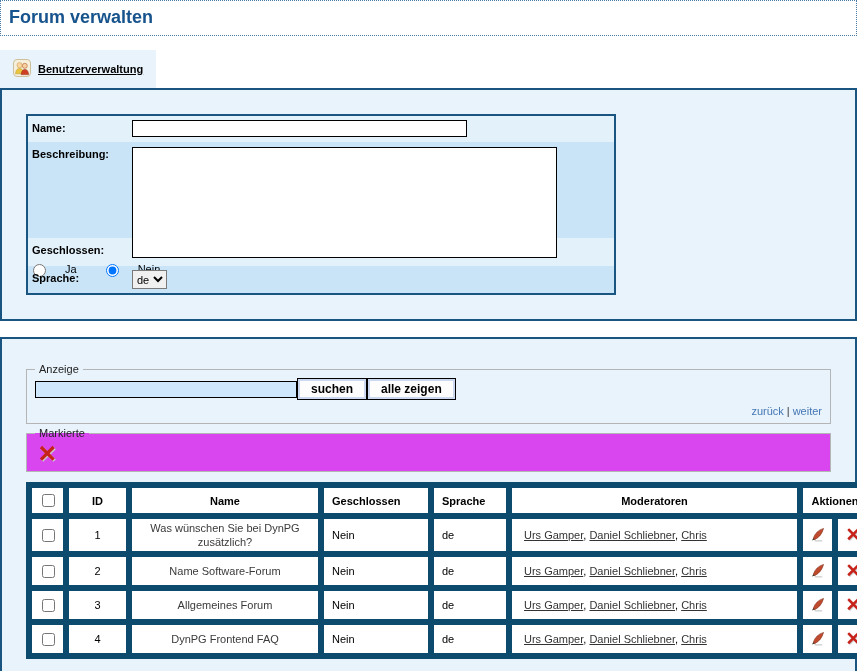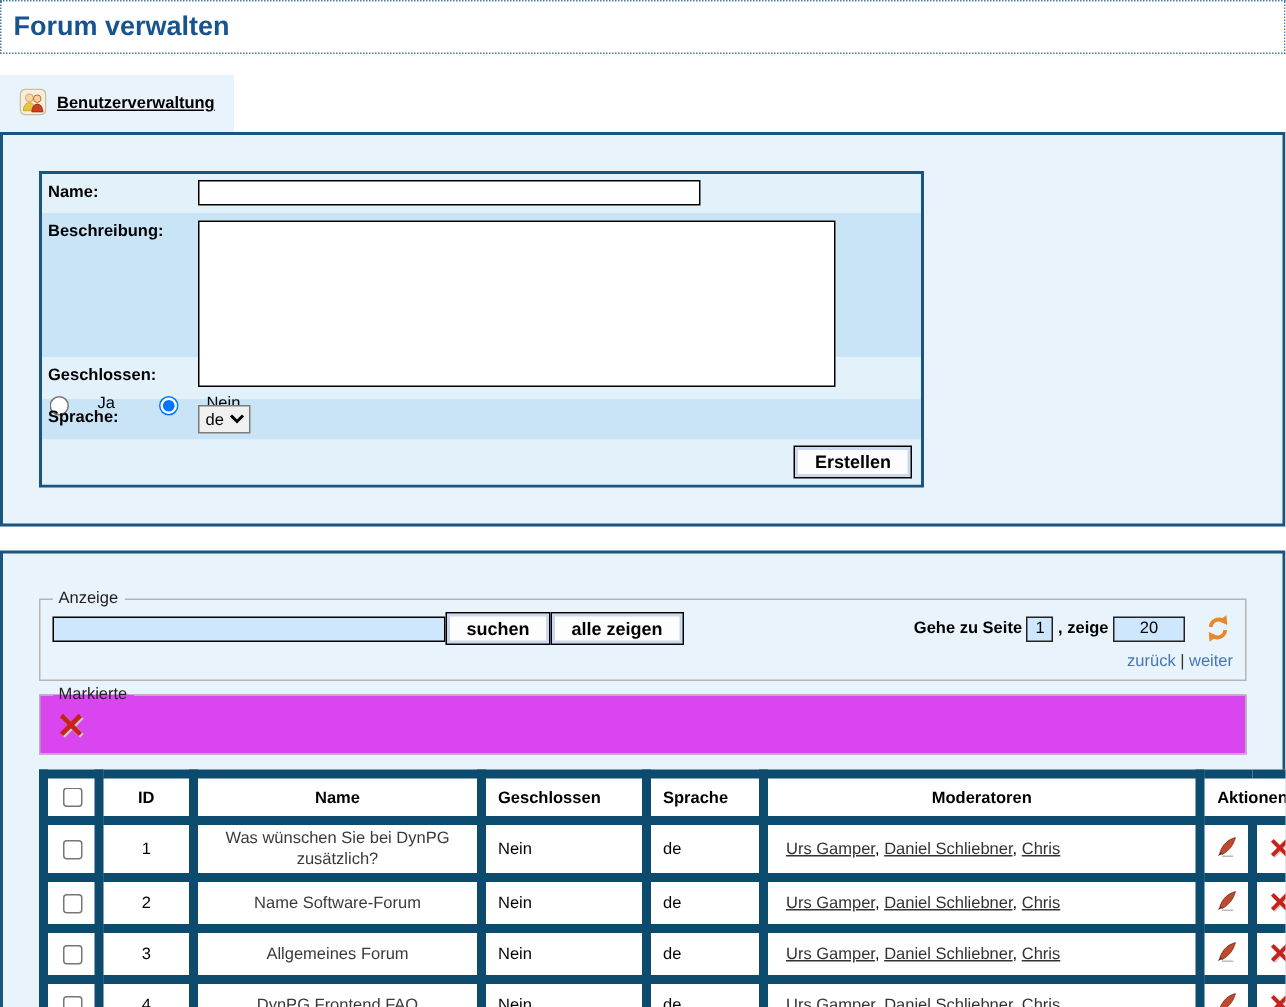--- a/index.html
+++ b/index.html
@@ -118,48 +118,31 @@
           <input type="radio" name="geschlossen" checked="" style="">
           <label>Nein</label>
         </div>
       </div>
       <div class="frow dark frow-lang">
         <div class="flabel">Sprache:</div>
         <select>
           <option>de</option>
         </select>
       </div>
-      <div class="frow light frow-submit">
-        <button class="btn">Erstellen</button>
-      </div>
     </div>
   </div>
 
   <div class="panel panel2">
 
     <fieldset>
       <legend>Anzeige</legend>
       <div class="anzeige-line1">
         <input type="text" class="search-input" value="" style="">
         <button class="btn">suchen</button>
         <button class="btn">alle zeigen</button>
-        <div class="pager">
-          <span>Gehe zu Seite</span>
-          <input type="text" class="page-input" value="1" style="">
-          <span>, zeige</span>
-          <input type="text" class="count-input" value="20" style="">
-          <span class="refresh-wrap">
-            <svg width="20" height="20" viewBox="0 0 20 20">
-              <path d="M5.2,9 A5.2,5.2 0 0,1 13.6,5.2" fill="none" stroke="#e8882a" stroke-width="2.6"></path>
-              <polygon points="15.6,1.2 16.2,7.6 10.4,5" fill="#e8882a"></polygon>
-              <path d="M14.8,11 A5.2,5.2 0 0,1 6.4,14.8" fill="none" stroke="#e8882a" stroke-width="2.6"></path>
-              <polygon points="4.4,18.8 3.8,12.4 9.6,15" fill="#e8882a"></polygon>
-            </svg>
-          </span>
-        </div>
       </div>
       <div class="anzeige-line2">
         <a>zurück</a><span class="sep">|</span><a>weiter</a>
       </div>
     </fieldset>
 
     <fieldset class="markierte-fs">
       <legend>Markierte</legend>
       <span class="del-wrap">
         <svg width="20" height="20" viewBox="0 0 20 20">

